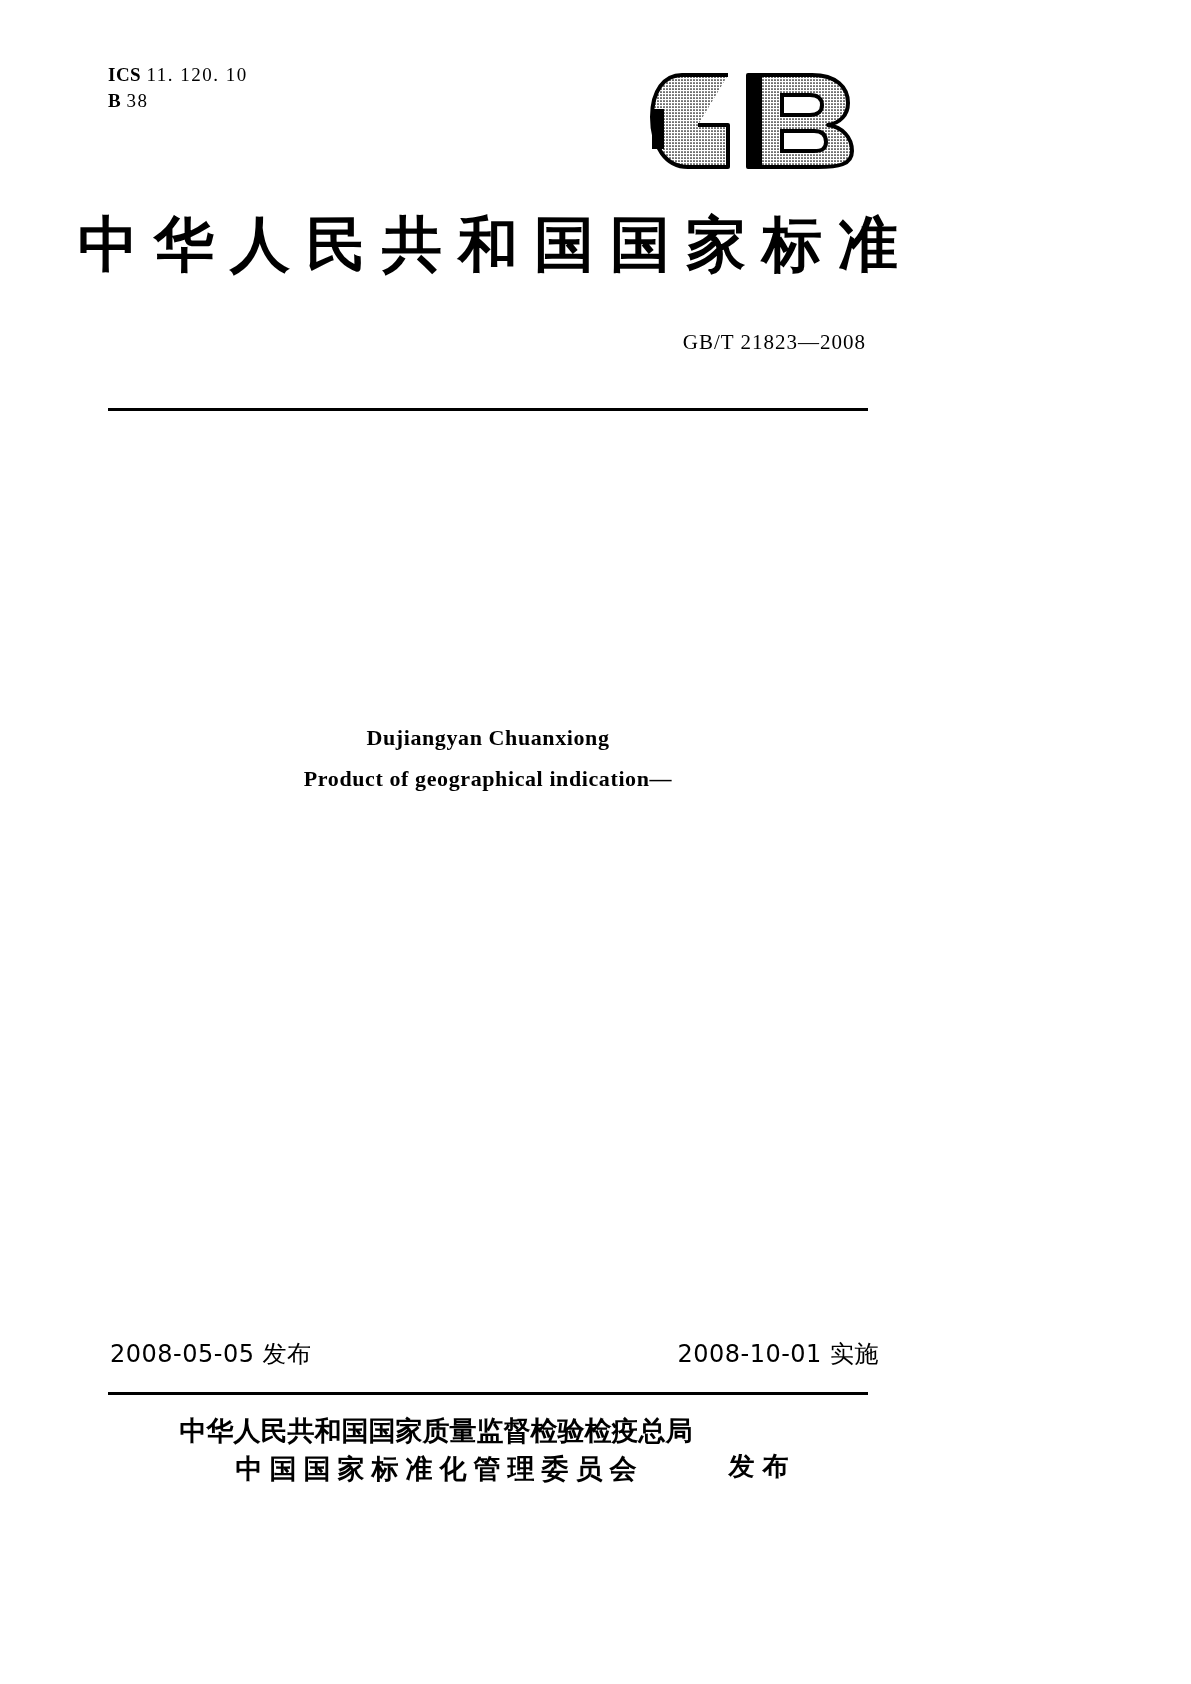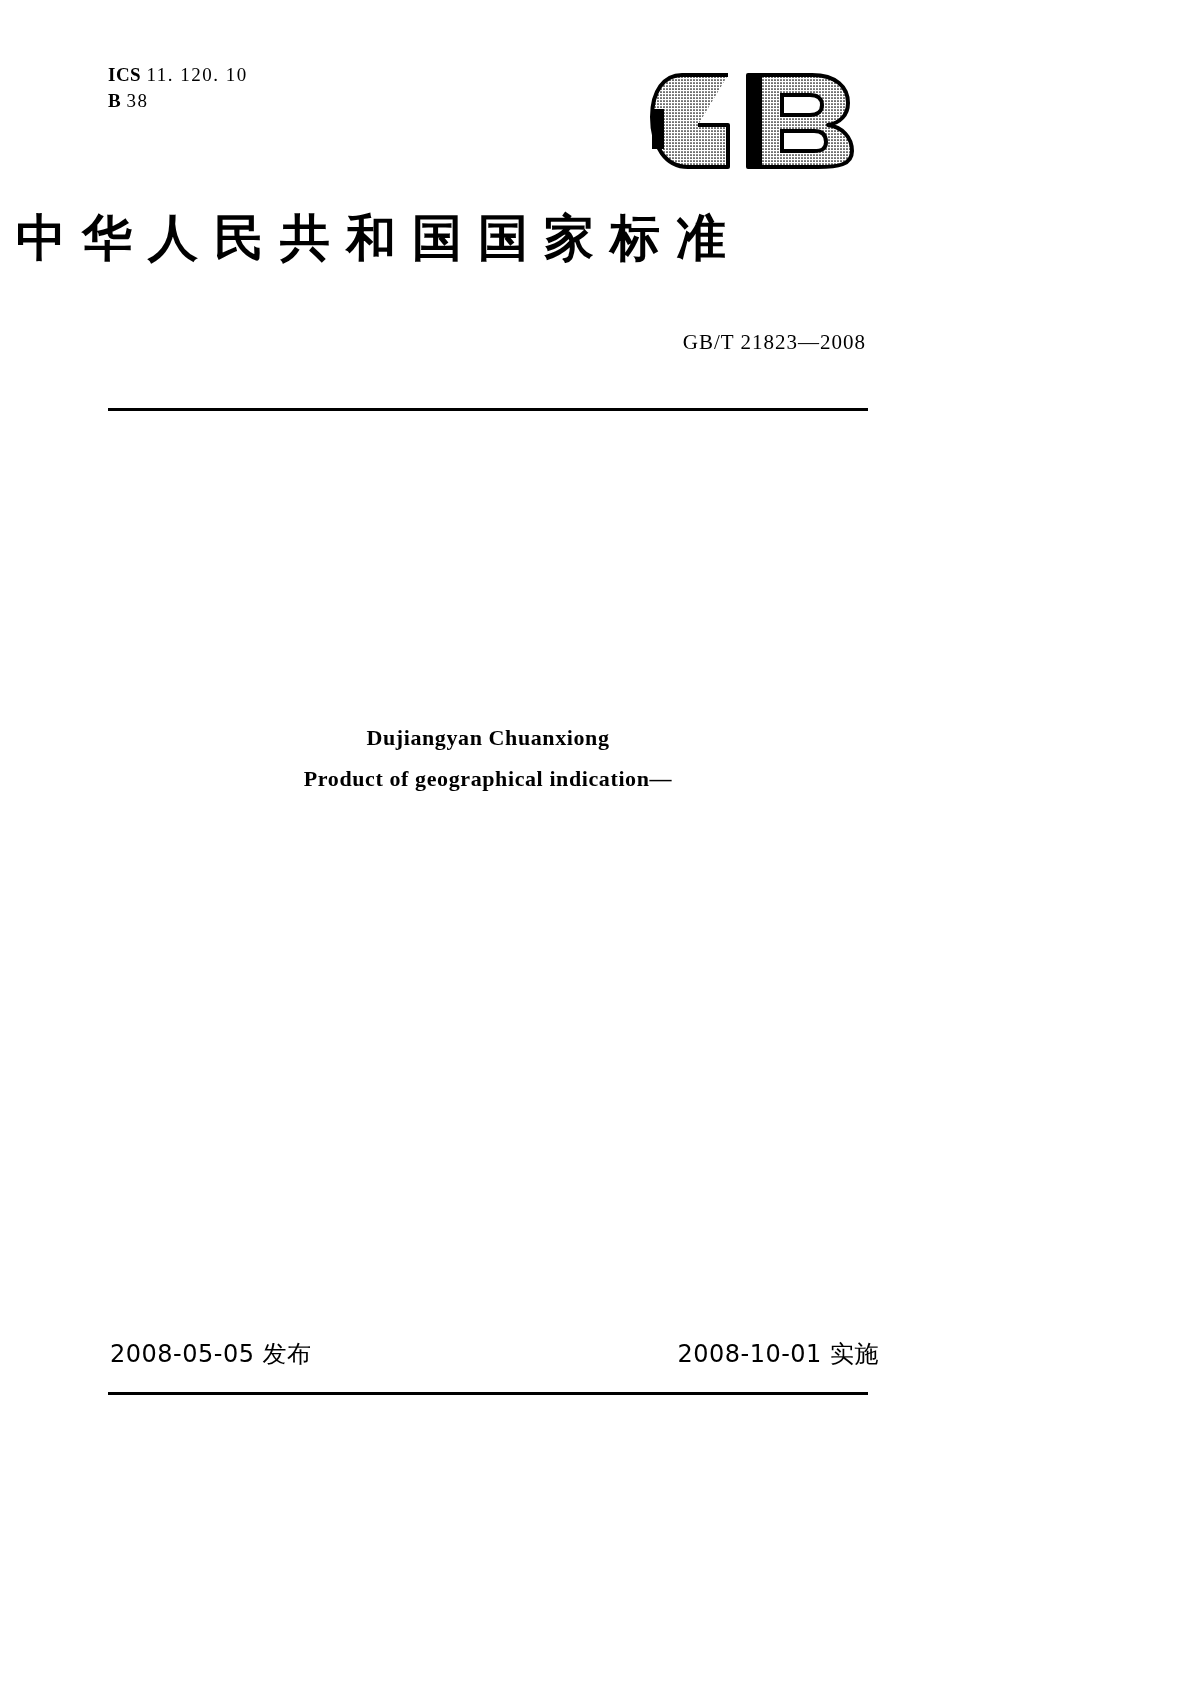--- a/index.html
+++ b/index.html
@@ -50,23 +50,24 @@
     width: 230px;
     height: 135px;
   }
 
   
   .cn-standard-title {
     position: absolute;
     left: 0;
     right: 0;
     top: 205px;
+    text-align: center;
     font-family: Liberation Mono, monospace;
     font-weight: bold;
-    font-size: 50px;
+    font-size: 60px;
     letter-spacing: 16px;
     text-indent: 16px;
     color: #000;
   }
 
   
   .std-number {
     position: absolute;
     right: 110px;
     top: 330px;
@@ -229,14 +230,21 @@
   <div class="rule-bottom"></div>
 
   <div class="doc-title-en">
     <div>Dujiangyan Chuanxiong</div>
     <div>Product of geographical indication—</div>
   </div>
 
   <div class="date-issue">2008-05-05 发布</div>
   <div class="date-effective">2008-10-01 实施</div>
 
+  <div class="publisher">
+    <div class="publisher-names">
+      <div class="publisher-line-1">中华人民共和国国家质量监督检验检疫总局</div>
+      <div class="publisher-line-2">中国国家标准化管理委员会</div>
+    </div>
+    <div class="publisher-action">发布</div>
+  </div>
 
 </div>
 
 </body></html>

